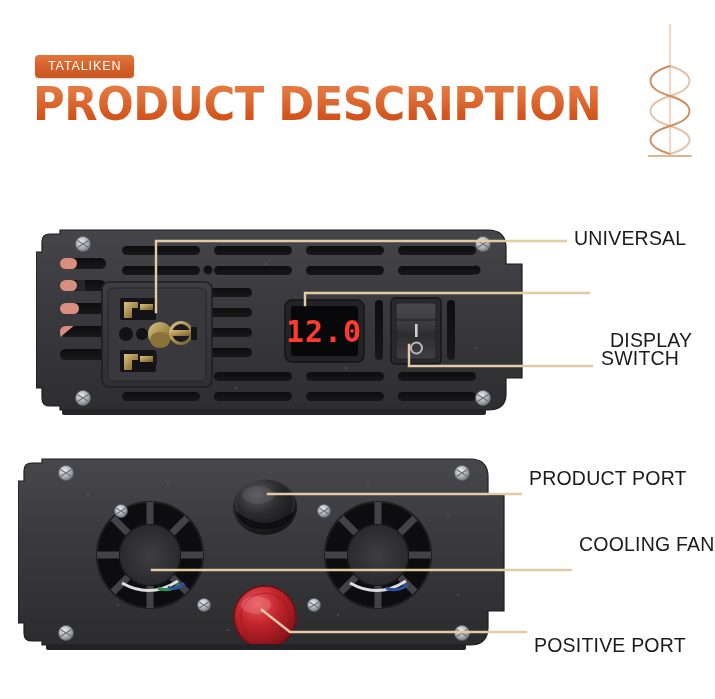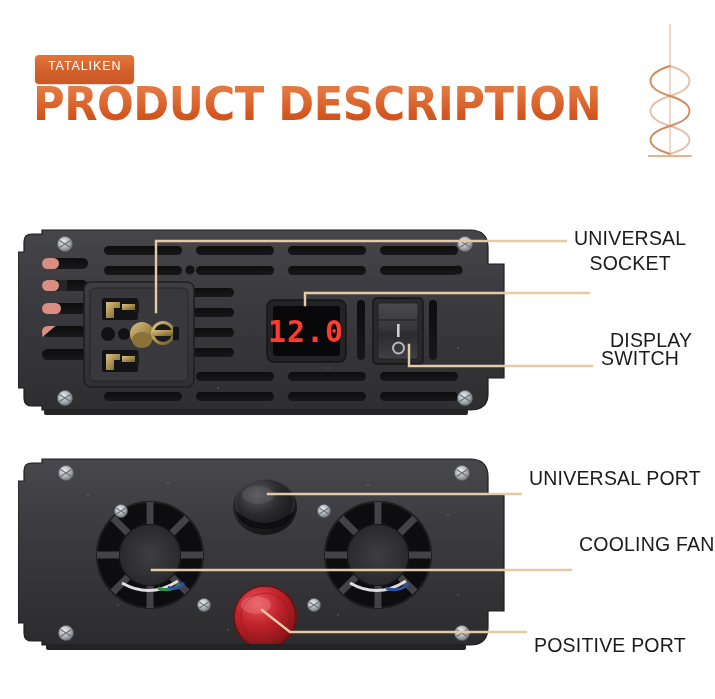--- a/index.html
+++ b/index.html
@@ -8,21 +8,21 @@
     width:715px; height:699px; position:relative; overflow:hidden;
     font-family:"Liberation Sans", sans-serif;
     -webkit-font-smoothing:antialiased;
   }
 
   
   #header{ position:absolute; left:0; top:0; width:715px; height:180px; }
 
   #brand-badge{
     position:absolute; left:35px; top:55px;
-    padding:4px 13px 11px 13px;
+    padding:4px 13px 5px 13px;
     background:linear-gradient(180deg,#e2763a 0%, #d3602a 55%, #cb5722 100%);
     border-radius:4px;
     color:#ffffff; font-size:12.5px; letter-spacing:.9px; font-weight:400;
     box-shadow:0 1px 2px rgba(0,0,0,.18);
     white-space:nowrap;
   }
 
   #page-title{
     position:absolute; left:33px; top:79px;
     font-size:47px; line-height:50px;
@@ -39,21 +39,21 @@
   #page-subtitle{
     position:absolute; left:35px; top:143px;
     font-size:16.5px; letter-spacing:.1px; color:#2b2b2b;
     white-space:nowrap;
   }
 
   
   #spiral-deco{ position:absolute; left:634px; top:22px; width:72px; height:148px; }
 
   
-  #figure-top{ position:absolute; left:18px; top:228px; width:492px; height:190px; }
+  #figure-top{ position:absolute; left:36px; top:228px; width:492px; height:190px; }
   #figure-bottom{ position:absolute; left:18px; top:455px; width:492px; height:200px; }
 
   .unit-svg{ display:block; width:100%; height:100%; }
 
   
   .callout-label{
     position:absolute; color:#1b1b1b; font-size:19.5px; line-height:23px;
     letter-spacing:.2px; white-space:nowrap;
   }
   .callout-label.two-line{ line-height:25px; text-align:center; }
@@ -397,28 +397,27 @@
          <path d="M438.5 174.5 L449.5 181.5 M449.5 174.5 L438.5 181.5" stroke="#6f757a" stroke-width="1.4"></path>
         </g>
     </g>
 
     <rect x="28" y="189" width="420" height="6" rx="2" fill="#232325"></rect>
   </svg>
 </div>
 
 <div class="callout-label two-line" id="lbl-universal-socket">
   <div>UNIVERSAL</div>
-  <div>SOCKET</div>
 </div>
 
 <div class="callout-label" id="lbl-display">DISPLAY</div>
 
 <div class="callout-label" id="lbl-switch">SWITCH</div>
 
-<div class="callout-label" id="lbl-negative-port">UNIVERSAL PORT</div>
+<div class="callout-label" id="lbl-negative-port">PRODUCT PORT</div>
 
 <div class="callout-label" id="lbl-cooling-fan">COOLING FAN</div>
 
 <div class="callout-label" id="lbl-positive-port">POSITIVE PORT</div>
 
 <svg id="leaders" viewBox="0 0 715 699">
   <g stroke="#e4cba6" stroke-width="2.4" fill="none" stroke-linecap="square">
 
     <path d="M156 312 L156 241 L566 241"></path>
 

